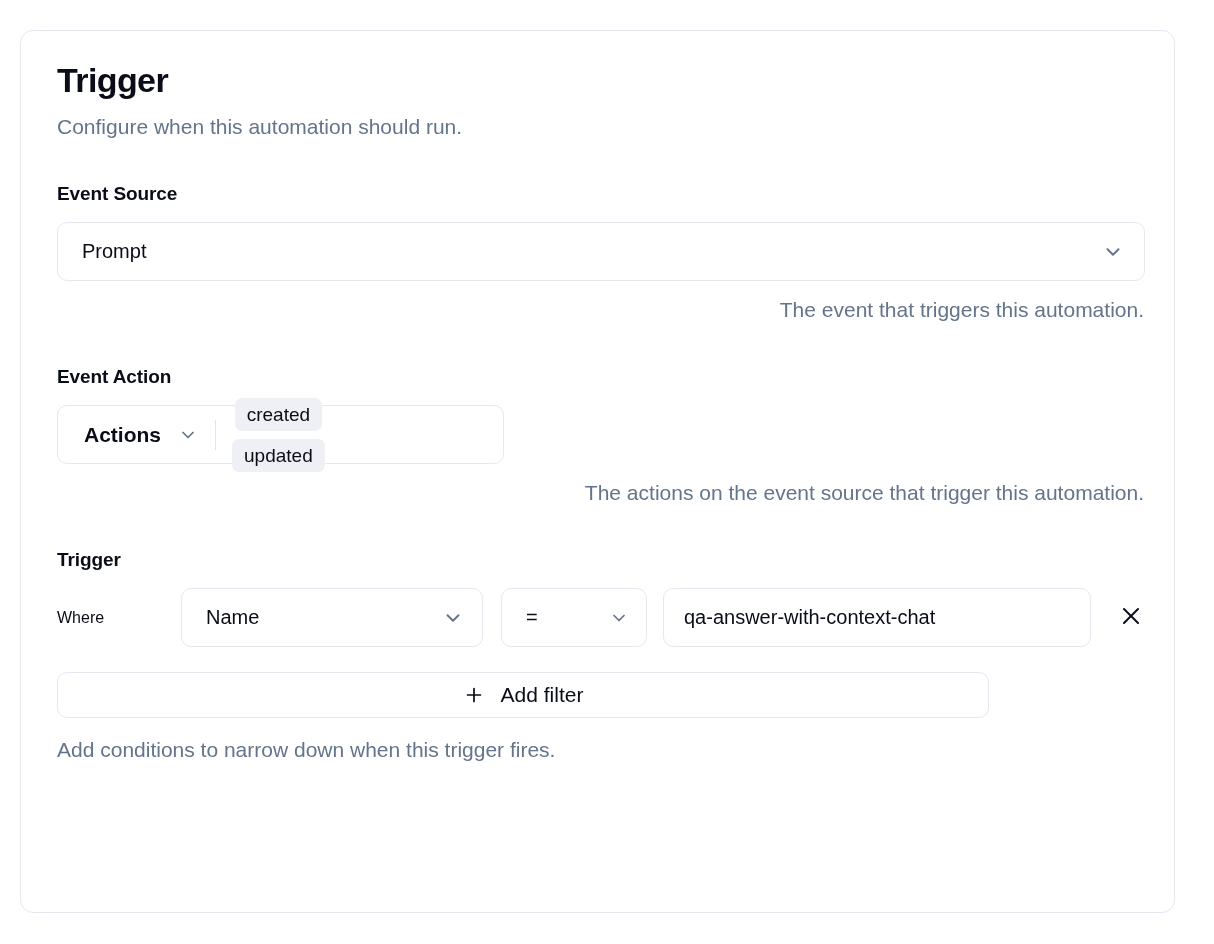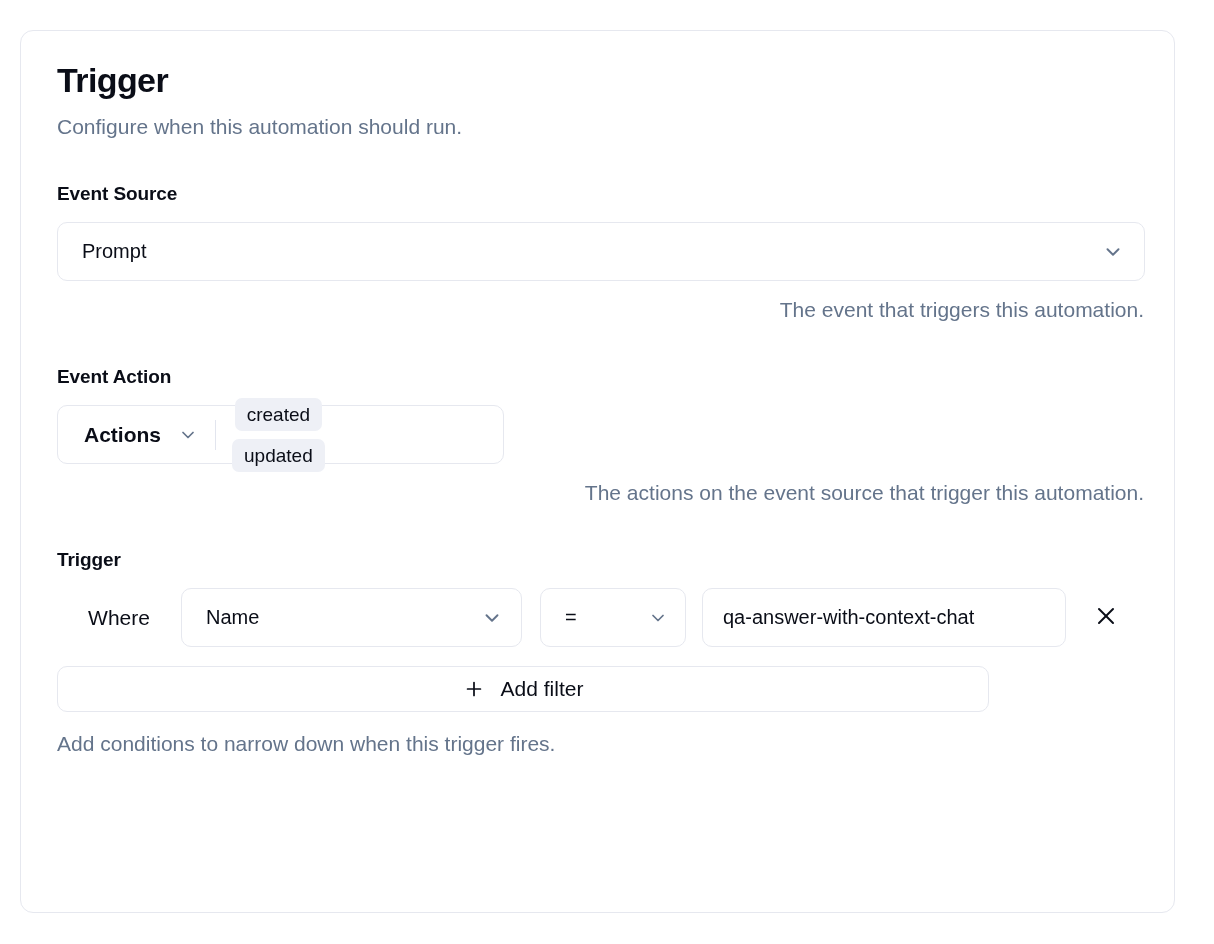--- a/index.html
+++ b/index.html
@@ -157,43 +157,42 @@
     white-space: nowrap;
   }
 
   
   .filter-row {
     margin-top: 16px;
     display: flex;
     align-items: center;
   }
   .where-label {
-    font-size: 21px;
+    font-size: 16px;
     color: #0a0d17;
     width: 124px;
     flex: none;
-    text-align: center;
   }
   .sel-name {
-    width: 341px;
+    width: 302px;
     height: 59px;
     padding: 0 16px 0 24px;
     justify-content: space-between;
     flex: none;
   }
   .sel-op {
     width: 146px;
     height: 59px;
     padding: 0 14px 0 24px;
     justify-content: space-between;
     flex: none;
     margin-left: 18px;
   }
   .val-input {
-    width: 364px;
+    width: 428px;
     height: 59px;
     padding: 16px 20px;
     flex: none;
     margin-left: 16px;
     overflow: hidden;
   }
   .val-input .select-value {
     white-space: nowrap;
   }
   .remove-btn {
@@ -205,21 +204,21 @@
     align-items: center;
     justify-content: center;
     background: transparent;
     border: none;
     padding: 0;
     cursor: pointer;
   }
 
   
   .add-filter {
-    margin-top: 19px;
+    margin-top: 25px;
     width: 932px;
     height: 46px;
     justify-content: center;
     gap: 16px;
     cursor: pointer;
   }
   .add-filter .plus {
     display: inline-flex;
     align-items: center;
     justify-content: center;

